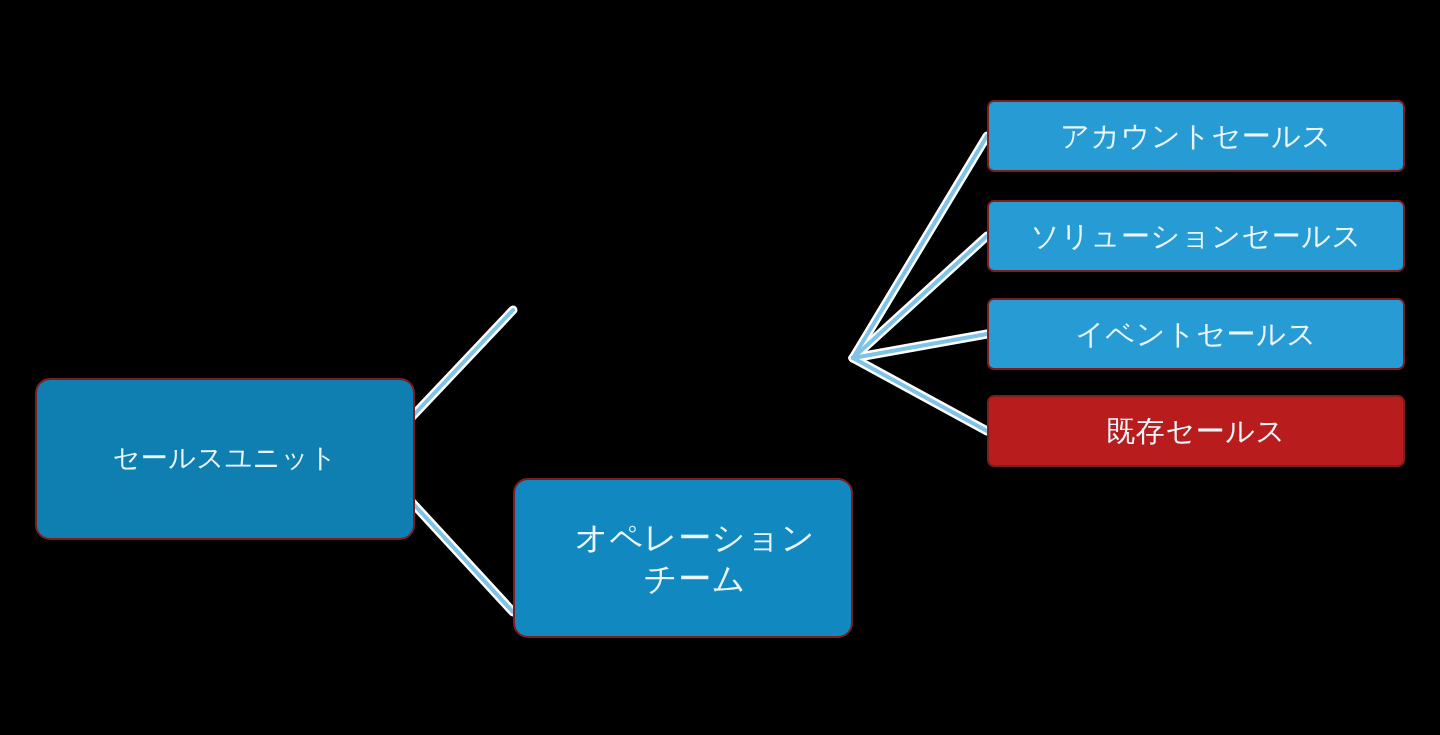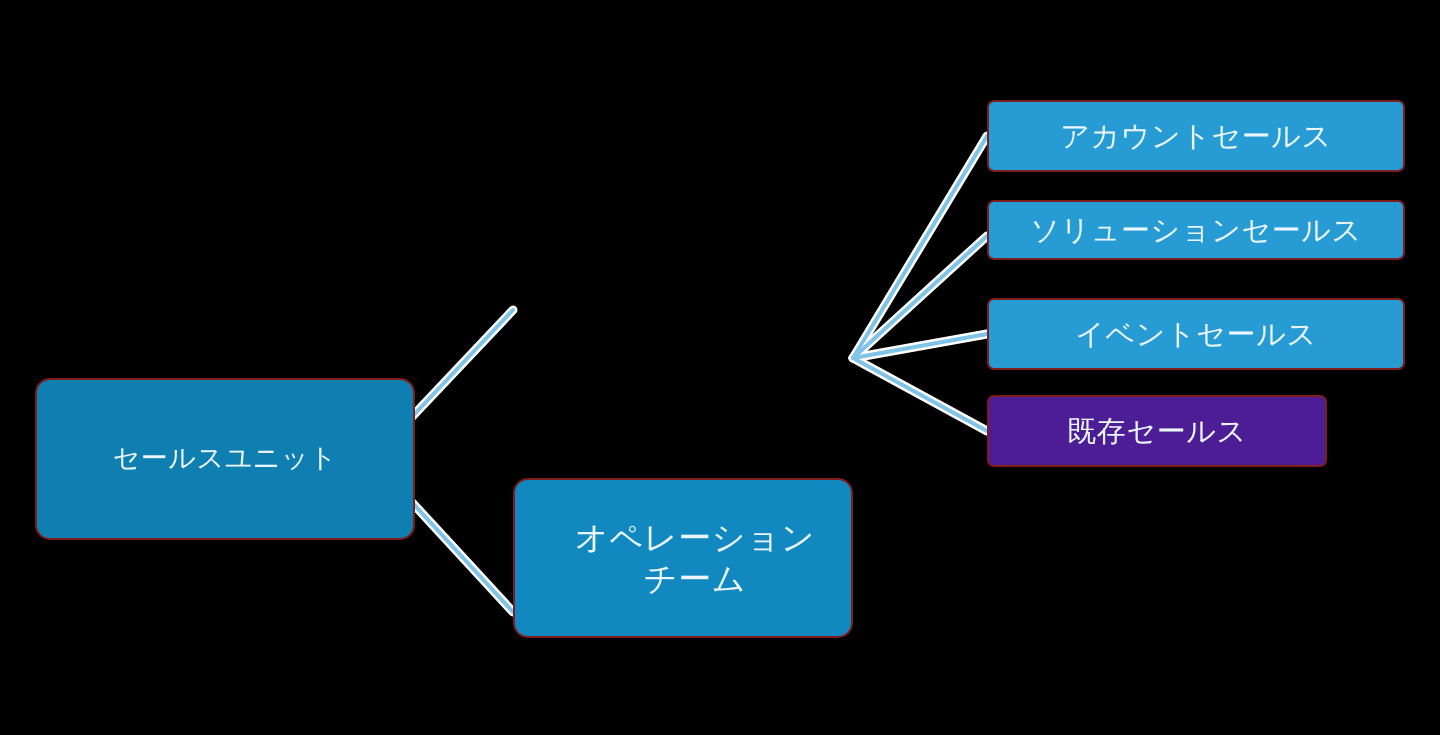--- a/index.html
+++ b/index.html
@@ -75,19 +75,19 @@
     </svg>
 
   <div class="node node-root" style="left: 35px; top: 378px; width: 380px; height: 162px; background: rgb(14, 127, 176); font-size: 27px;">セールスユニット</div>
 
 
   <div class="node node-mid node-mid-secondary" style="left: 513px; top: 478px; width: 340px; height: 160px; background: rgb(17, 137, 192); font-size: 33px;">オペレーション
 チーム</div>
 
   <div class="node node-leaf" style="left: 987px; top: 100px; width: 418px; height: 72px; background: rgb(39, 155, 212); font-size: 29px;">アカウントセールス</div>
 
-  <div class="node node-leaf" style="left: 987px; top: 200px; width: 418px; height: 60px; background: rgb(39, 155, 212); font-size: 29px;">ソリューションセールス</div>
+  <div class="node node-leaf" style="left: 987px; top: 200px; width: 418px; height: 72px; background: rgb(39, 155, 212); font-size: 29px;">ソリューションセールス</div>
 
   <div class="node node-leaf" style="left: 987px; top: 298px; width: 418px; height: 72px; background: rgb(39, 155, 212); font-size: 29px;">イベントセールス</div>
 
-  <div class="node node-leaf" style="left: 987px; top: 395px; width: 340px; height: 72px; background: #4c1d95; font-size: 29px;">既存セールス</div>
+  <div class="node node-leaf" style="left: 987px; top: 395px; width: 418px; height: 72px; background: #b91c1c; font-size: 29px;">既存セールス</div>
 
 </div>
 
 </body></html>

